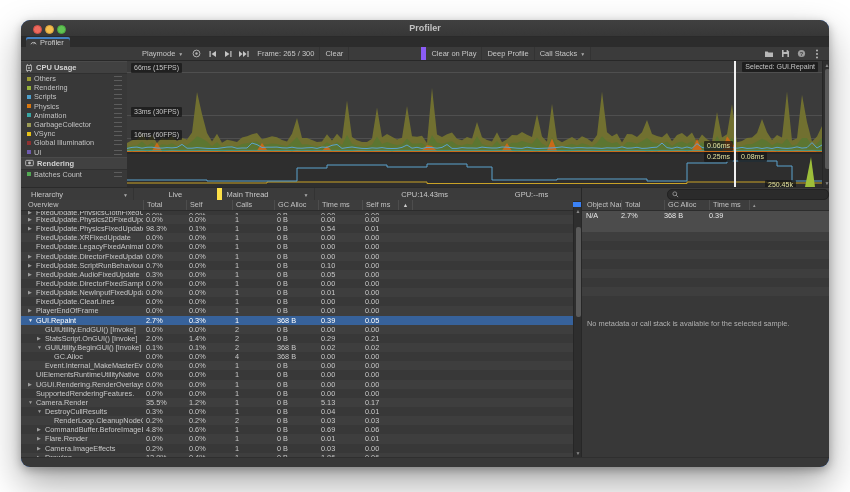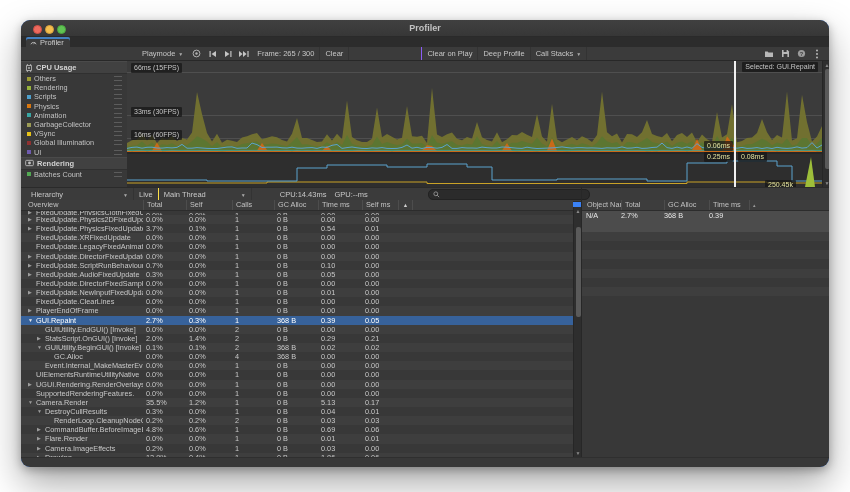--- a/index.html
+++ b/index.html
@@ -34,21 +34,21 @@
   .cpu-chart{position:absolute;left:0;top:0;width:695px;height:91px;background:#3b3b3b;}
   .chart-div{position:absolute;left:0;top:91px;width:695px;height:2px;background:#272727;}
   .rend-chart{position:absolute;left:0;top:93px;width:695px;height:33px;background:#2e2e2e;}
   .badge{position:absolute;background:rgba(22,22,22,.72);color:#c6c6c6;font-size:7px;line-height:8px;padding:1px 3px;border-radius:1px;white-space:nowrap;}
   .badge.yellow{color:#e2e2a0;}
   .sel-line{position:absolute;top:0;width:2px;height:126px;background:#f0f0f0;}
   .chart-scroll{position:absolute;left:801px;top:41px;width:8px;height:126px;background:#2e2e2e;border-left:1px solid #262626;}
   .scroll-thumb{position:absolute;left:1.5px;width:5px;background:#5a5a5a;border-radius:2px;}
   .scroll-arrow{position:absolute;left:0;width:8px;text-align:center;font-size:5px;color:#8a8a8a;line-height:6px;}
   
-  .detailbar{position:absolute;left:0;top:167px;right:0;height:13px;background:#3b3b3b;border-top:1px solid #2a2a2a;border-bottom:1px solid #2a2a2a;display:flex;align-items:center;font-size:7.5px;}
+  .detailbar{position:absolute;left:0;top:167px;right:0;height:13px;background:#3b3b3b;border-top:1px solid #2a2a2a;border-bottom:1px solid #2a2a2a;display:flex;align-items:center;font-size:7.5px;justify-content:space-between;}
   .searchbox{display:flex;align-items:center;gap:2px;width:152px;height:9px;background:#2b2b2b;border:1px solid #222;border-radius:5px;padding:0 4px;color:#9a9a9a;}
   
   .lpane{position:absolute;left:0;top:180px;width:552px;height:257px;overflow:hidden;}
   .grid{display:grid;grid-template-columns:6px 116px 43px 46px 42px 44px 44px 36px 14px 1fr;}
   .thead{height:10px;background:#3d3d3d;border-bottom:1px solid #2c2c2c;font-size:7.3px;color:#c2c2c2;}
   .thead .c{border-left:1px solid #4d4d4d;padding-left:3px;line-height:10px;overflow:hidden;white-space:nowrap;}
   .thead .c.first{border-left:none;padding-left:1px;}
   .trow{height:9.15px;font-size:7.3px;line-height:9.15px;color:#c8c8c8;white-space:nowrap;}
   .trow:nth-child(even){background:#3e3e3e;}
   .trow:nth-child(odd){background:#383838;}
@@ -130,21 +130,21 @@
           <rect x="9.4" y="1" width="1.2" height="6" fill="#c4c4c4"></rect>
         </svg>
     </div>
     <div class="tbtn noborder">
       <span>Frame: 265 / 300</span>
     </div>
     <div class="tbtn" style="border-left:1px solid #333;">
       <span>Clear</span>
     </div>
     <div class="spacer" style="width:72px;"></div>
-    <div class="tbtn" style="border-left:1px solid #8b5cf6;">
+    <div class="tbtn" style="border-left:5px solid #8b5cf6;">
       <span>Clear on Play</span>
     </div>
     <div class="tbtn">
       <span>Deep Profile</span>
     </div>
     <div class="tbtn">
       <span>Call Stacks</span>
       <span class="dd-arrow">▼</span>
     </div>
     <div class="grow"></div>
@@ -288,21 +288,21 @@
   </div>
 
   <div class="detailbar">
     <div class="tbtn" style="width:97px;margin-left:5px;justify-content:space-between;">
       <span>Hierarchy</span>
       <span class="dd-arrow">▼</span>
     </div>
     <div class="tbtn noborder">
       <span>Live</span>
     </div>
-    <div class="tbtn" style="width:82px;justify-content:space-between;border-left:1px solid #fde047;">
+    <div class="tbtn" style="width:82px;justify-content:space-between;border-left:5px solid #fde047;">
       <span>Main Thread</span>
       <span class="dd-arrow">▼</span>
     </div>
     <div class="spacer" style="width:28px;"></div>
     <span>CPU:14.43ms</span>
     <div class="spacer" style="width:8px;"></div>
     <span>GPU:--ms</span>
     <div class="spacer" style="width:60px;"></div>
     <div class="searchbox">
       <span>
@@ -359,21 +359,21 @@
           <div class="c">0.00</div>
           <div class="c"></div>
           <div class="c"></div>
         </div>
         <div class="grid trow">
           <div></div>
           <div class="c name" style="padding-left: 1px;">
             <span class="arrow">▶</span>
             <span>FixedUpdate.PhysicsFixedUpdate</span>
           </div>
-          <div class="c">3.7%</div>
+          <div class="c">98.3%</div>
           <div class="c">0.1%</div>
           <div class="c">1</div>
           <div class="c">0 B</div>
           <div class="c">0.54</div>
           <div class="c">0.01</div>
           <div class="c"></div>
           <div class="c"></div>
         </div>
         <div class="grid trow">
           <div></div>
@@ -780,16 +780,17 @@
         </div>
         <div class="stripe"></div>
         <div class="stripe"></div>
         <div class="stripe"></div>
         <div class="stripe"></div>
         <div class="stripe"></div>
         <div class="stripe"></div>
         <div class="stripe"></div>
         <div class="stripe"></div>
       </div>
+    <div class="rmsg">No metadata or call stack is available for the selected sample.</div>
   </div>
 
   <div class="bottomstrip"></div>
 </div>
 
 </body></html>

